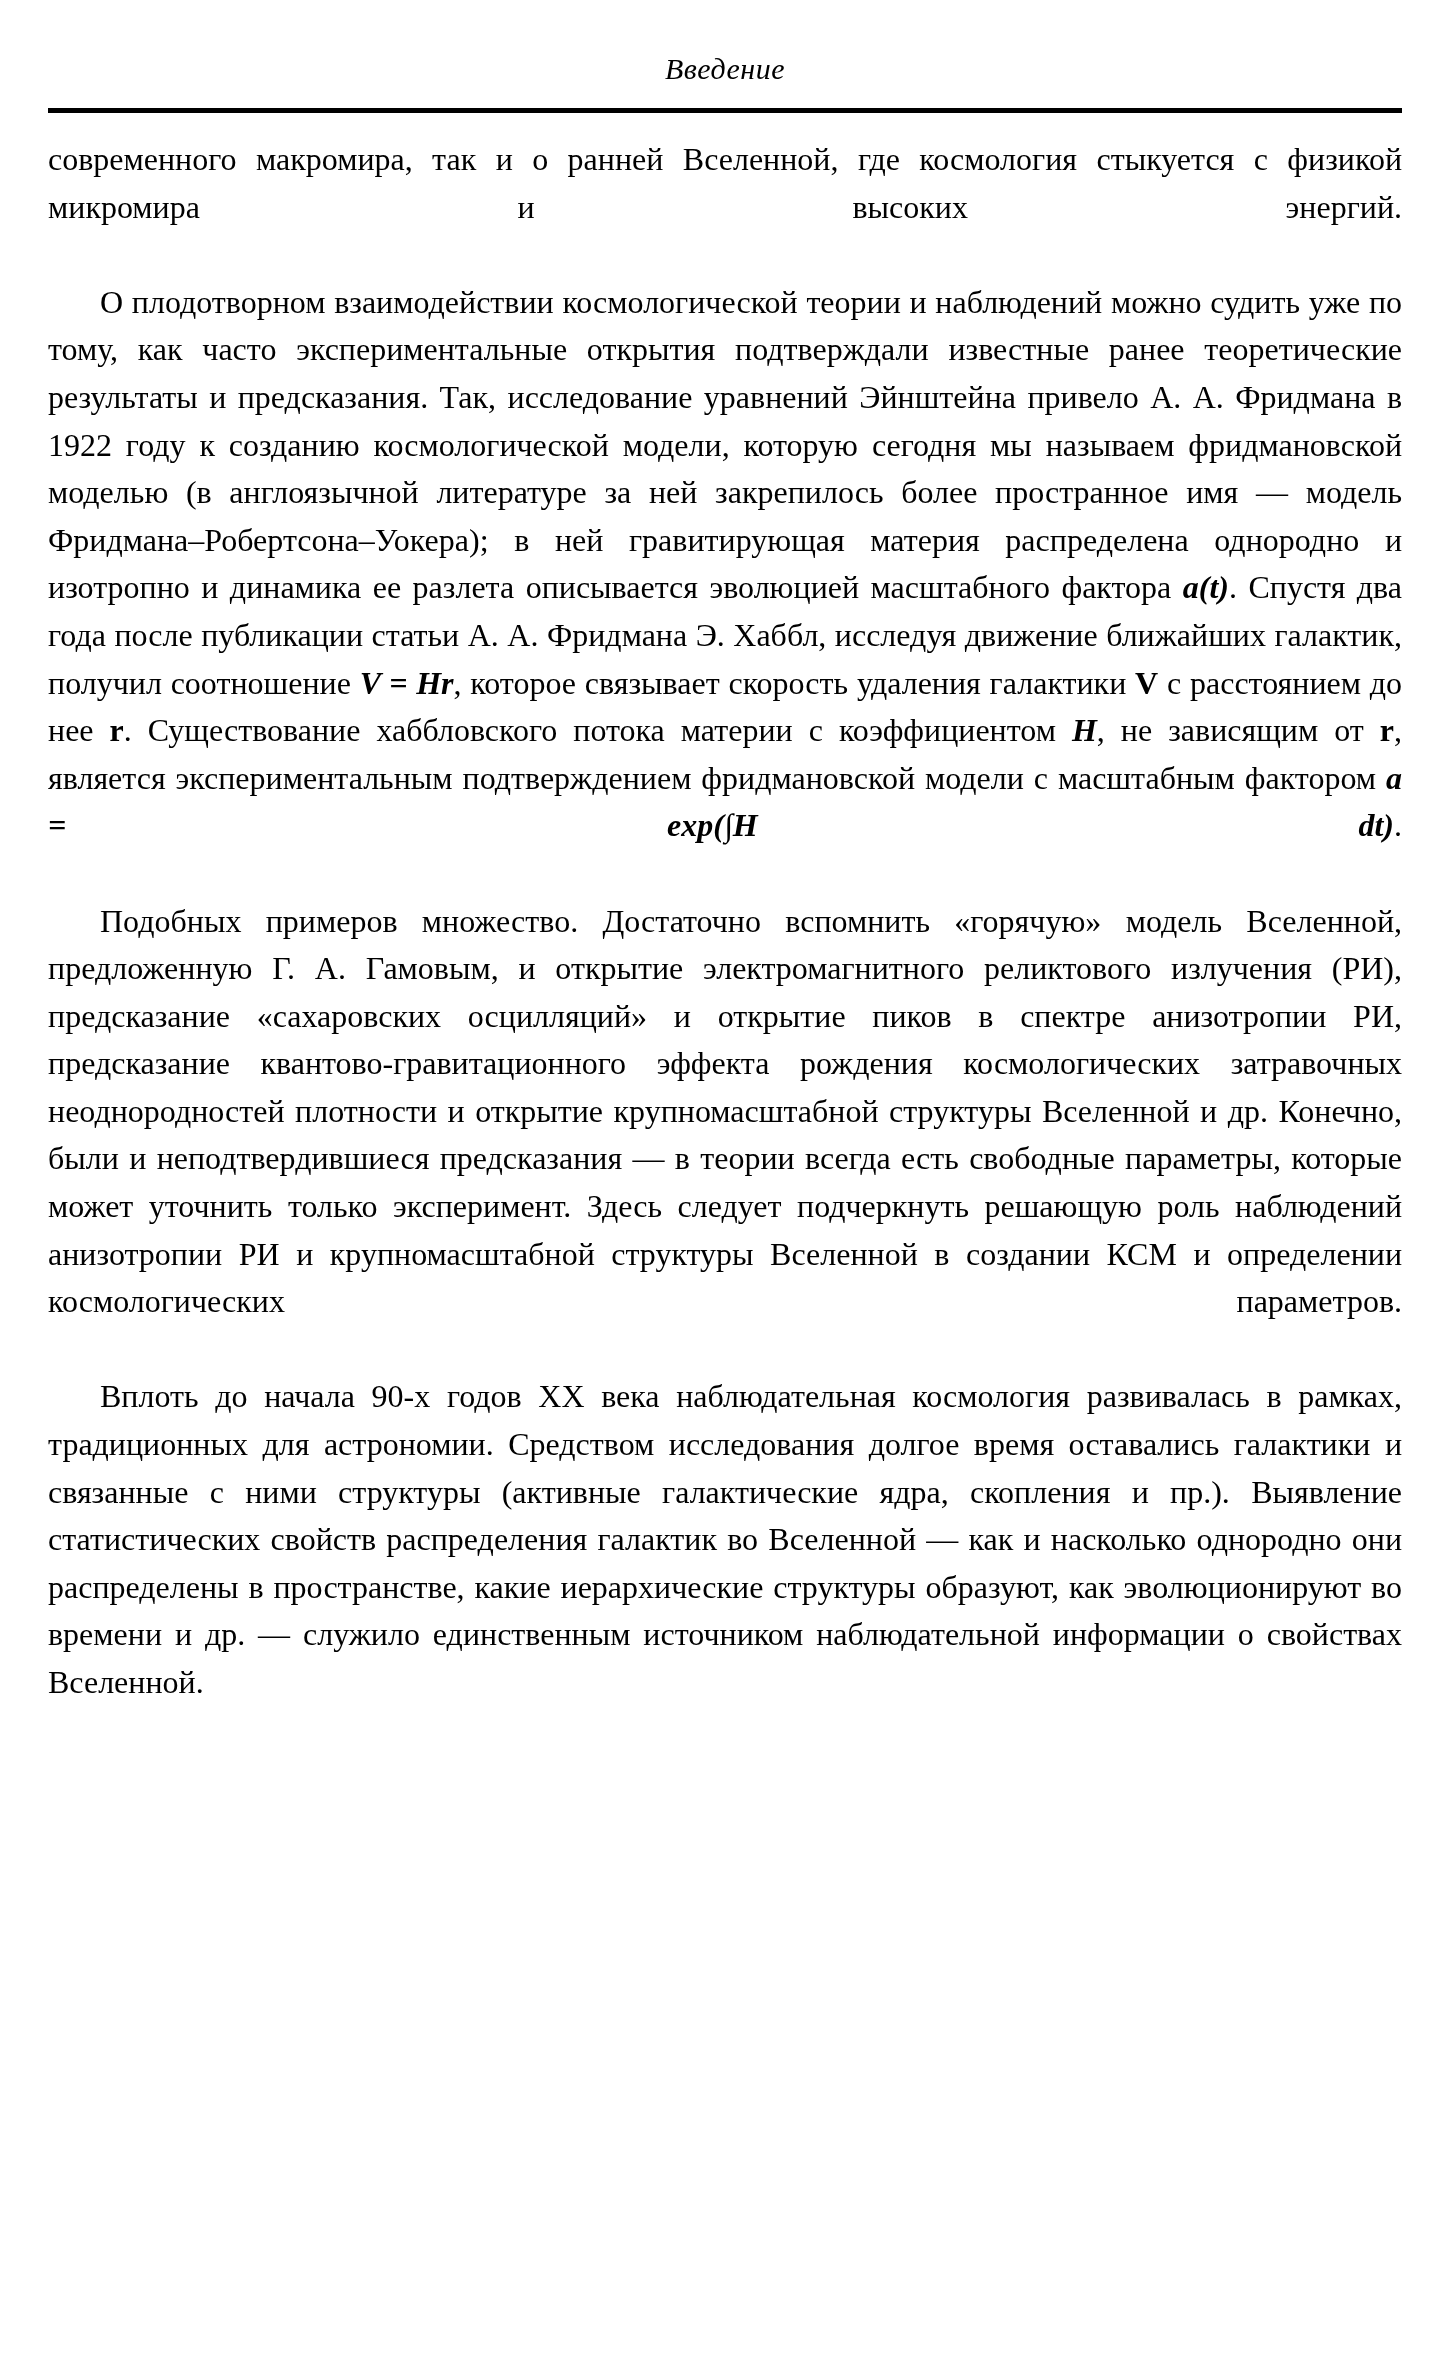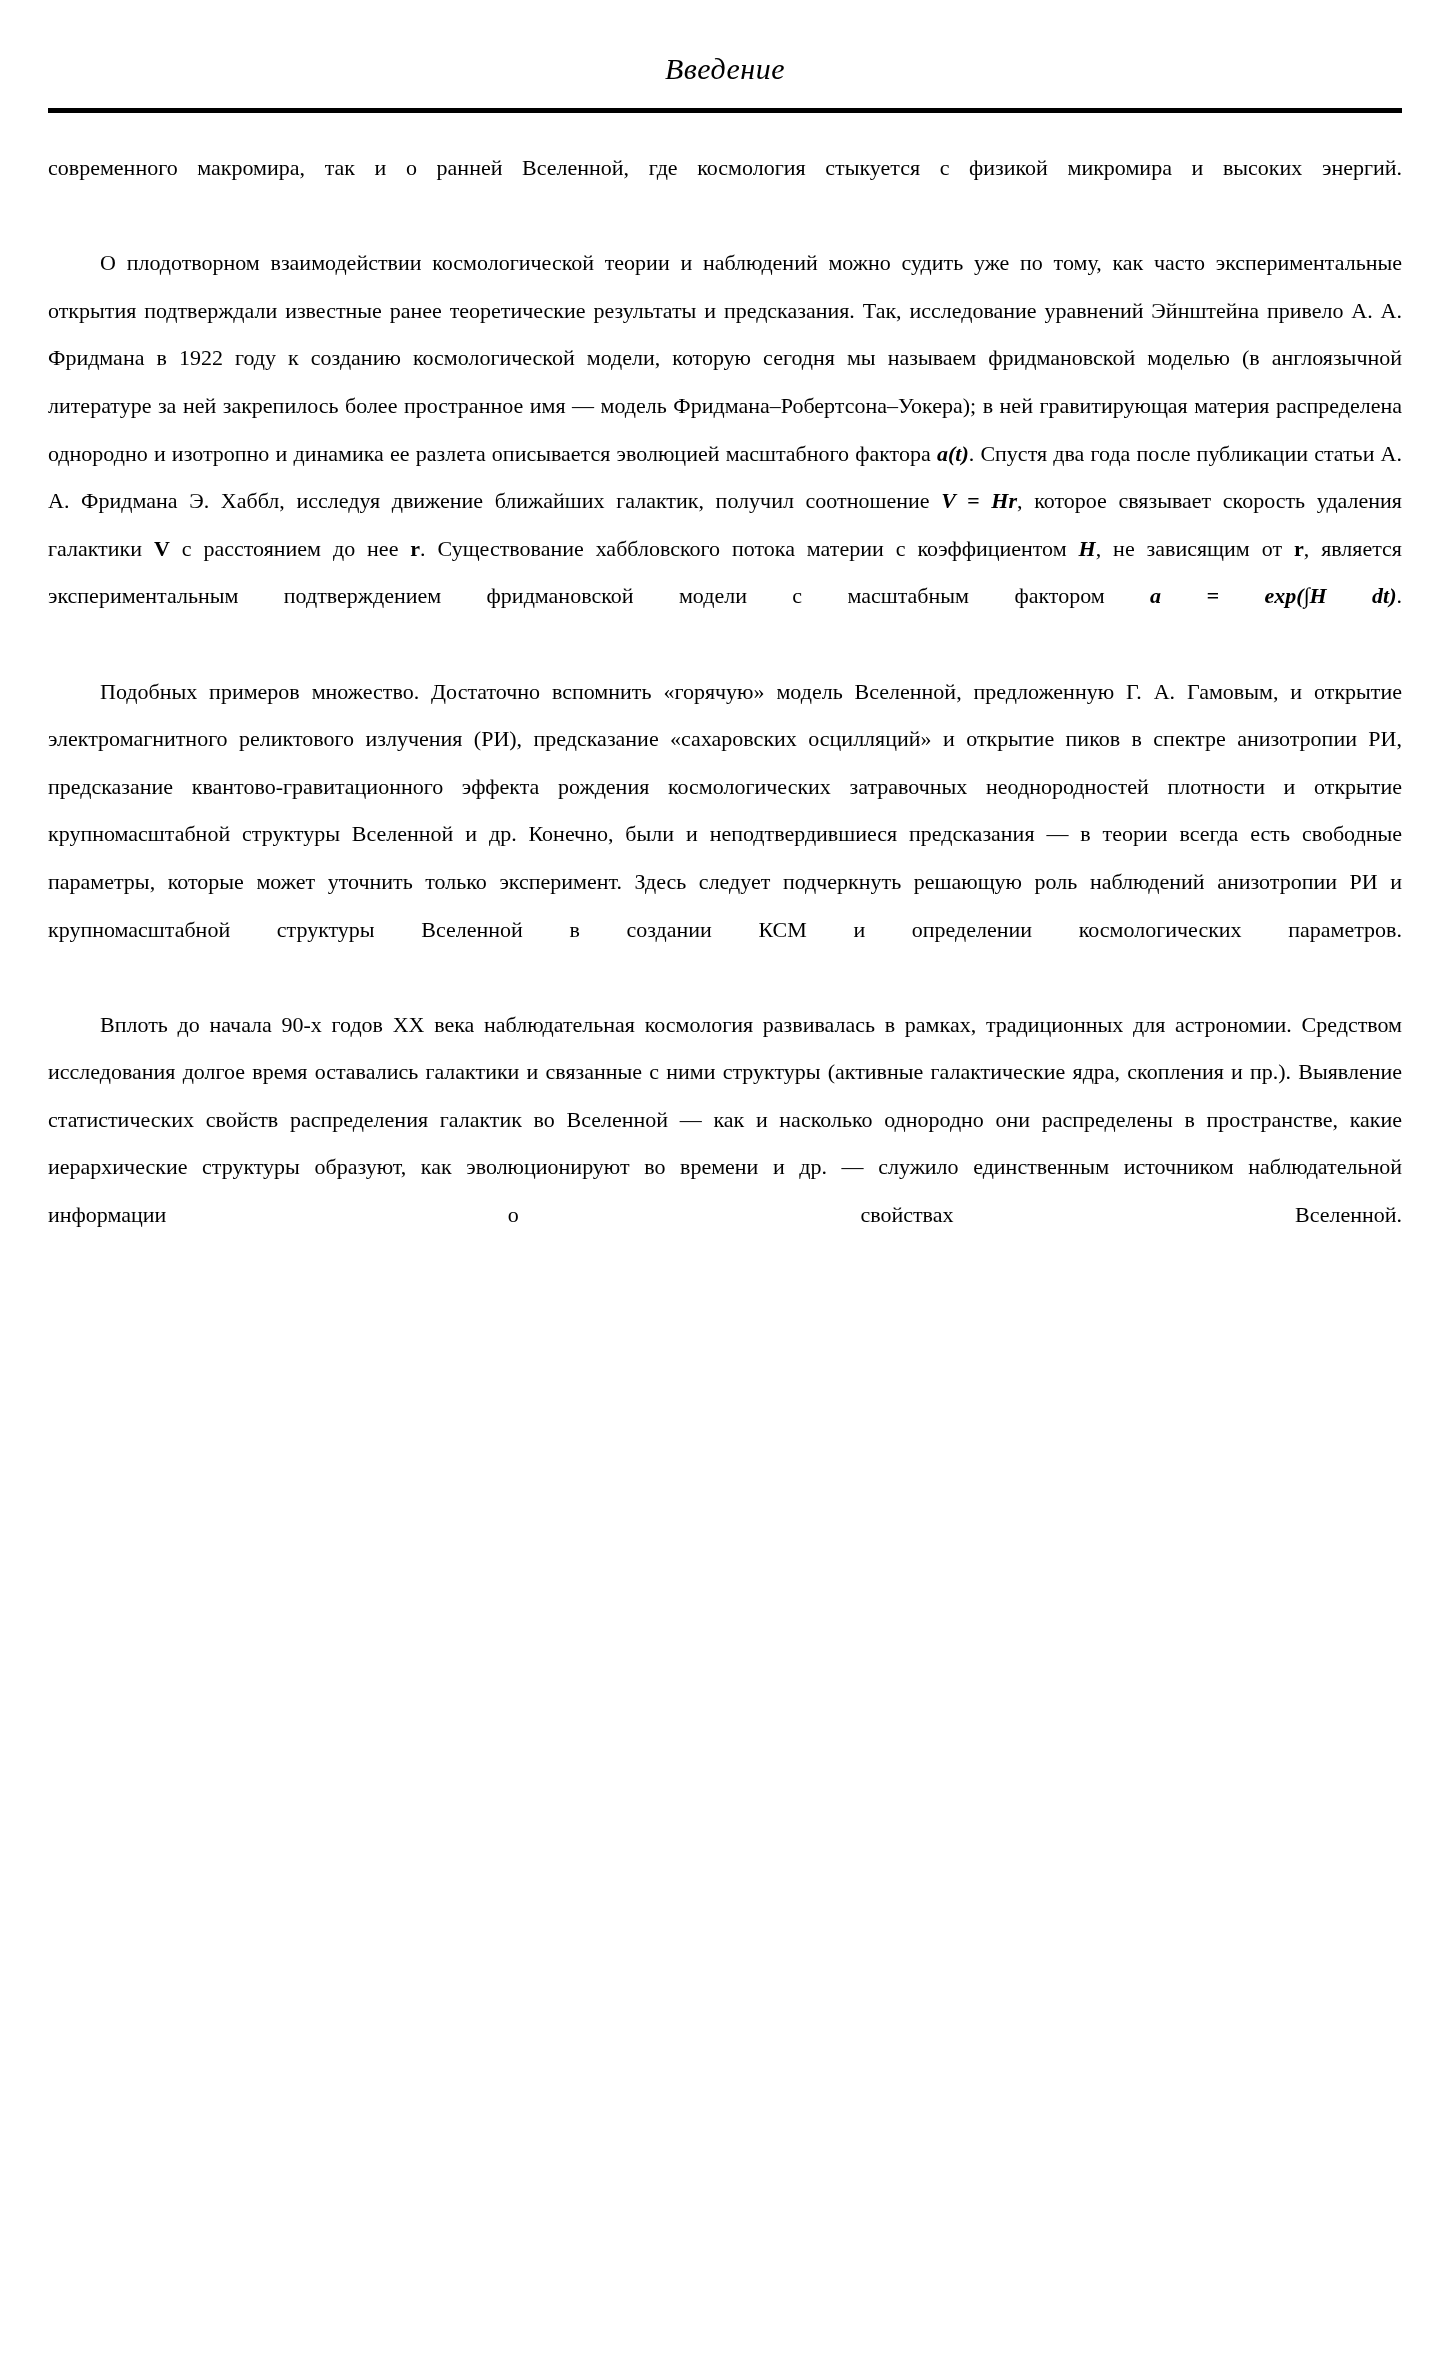--- a/index.html
+++ b/index.html
@@ -31,24 +31,24 @@
   .rule {
     position: absolute;
     top: 108px;
     left: 48px;
     width: 1354px;
     height: 5px;
     background: #000000;
   }
   .body-text {
     position: absolute;
-    top: 144px;
+    top: 136px;
     left: 48px;
     width: 1354px;
-    font-size: 22px;
+    font-size: 32px;
     line-height: 47.6px;
     text-align: justify;
     text-justify: inter-word;
     hyphens: manual;
   }
   .para {
     margin: 0;
     text-indent: 0;
   }
   .para.indent {

